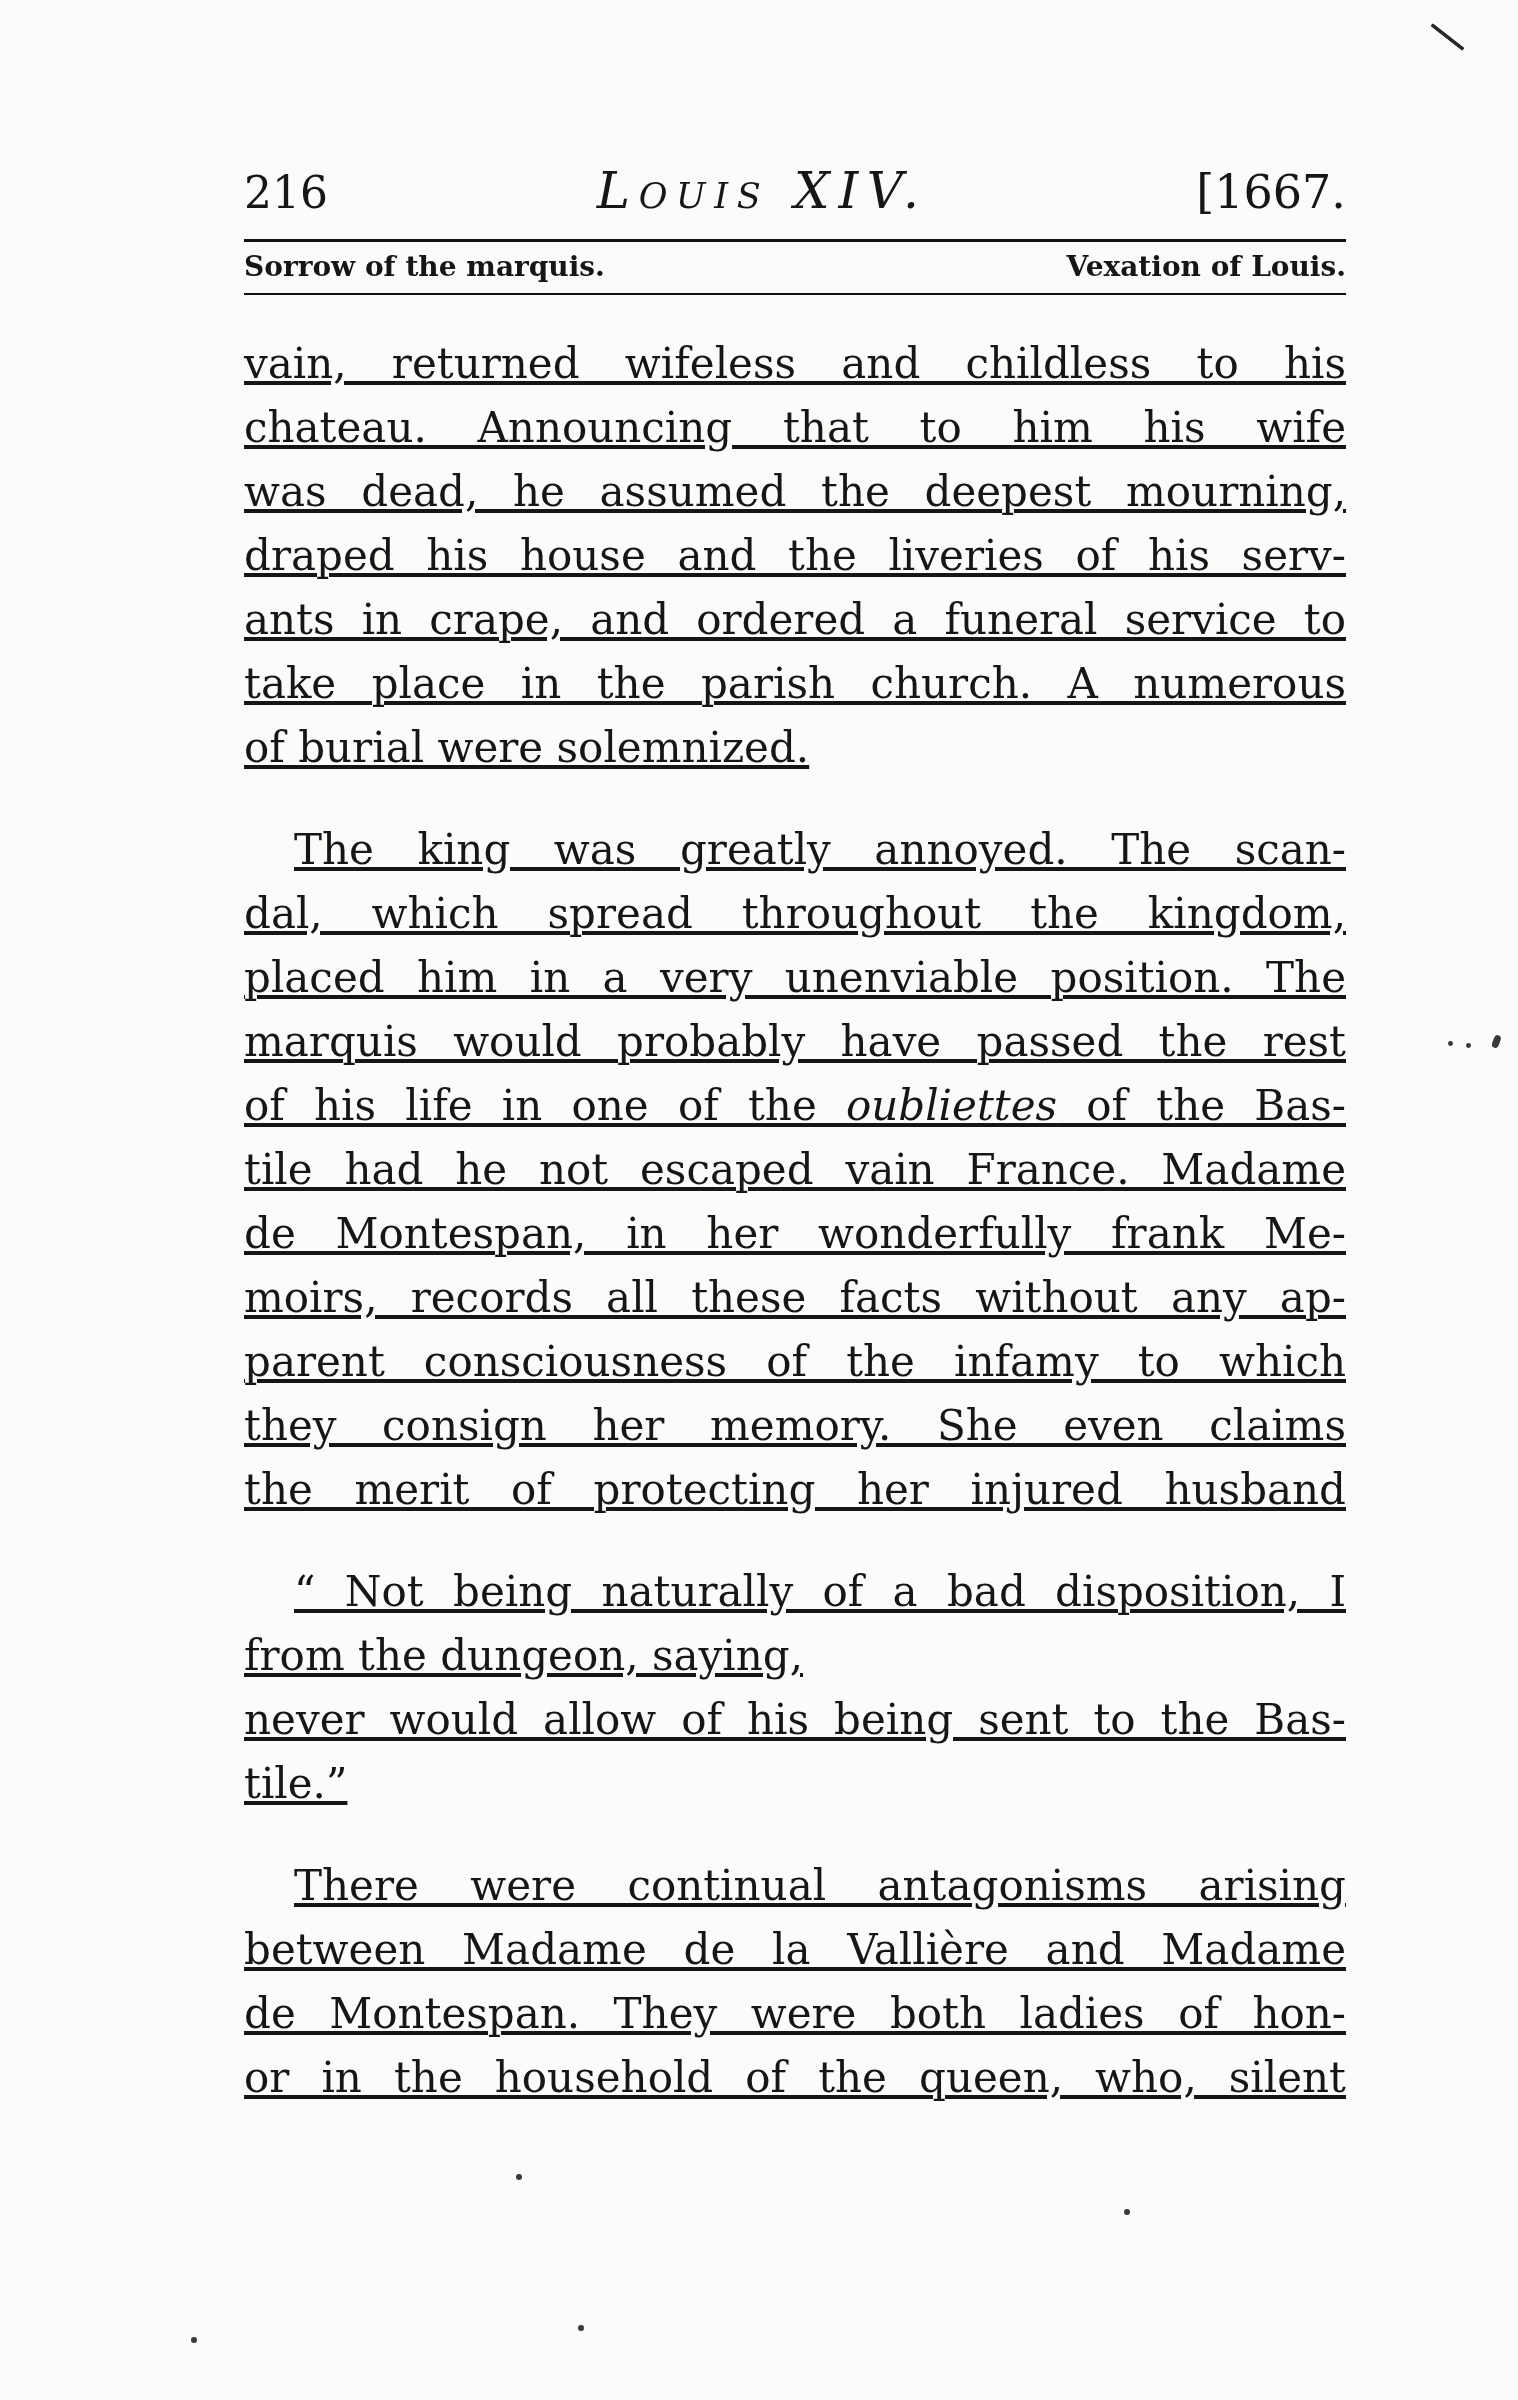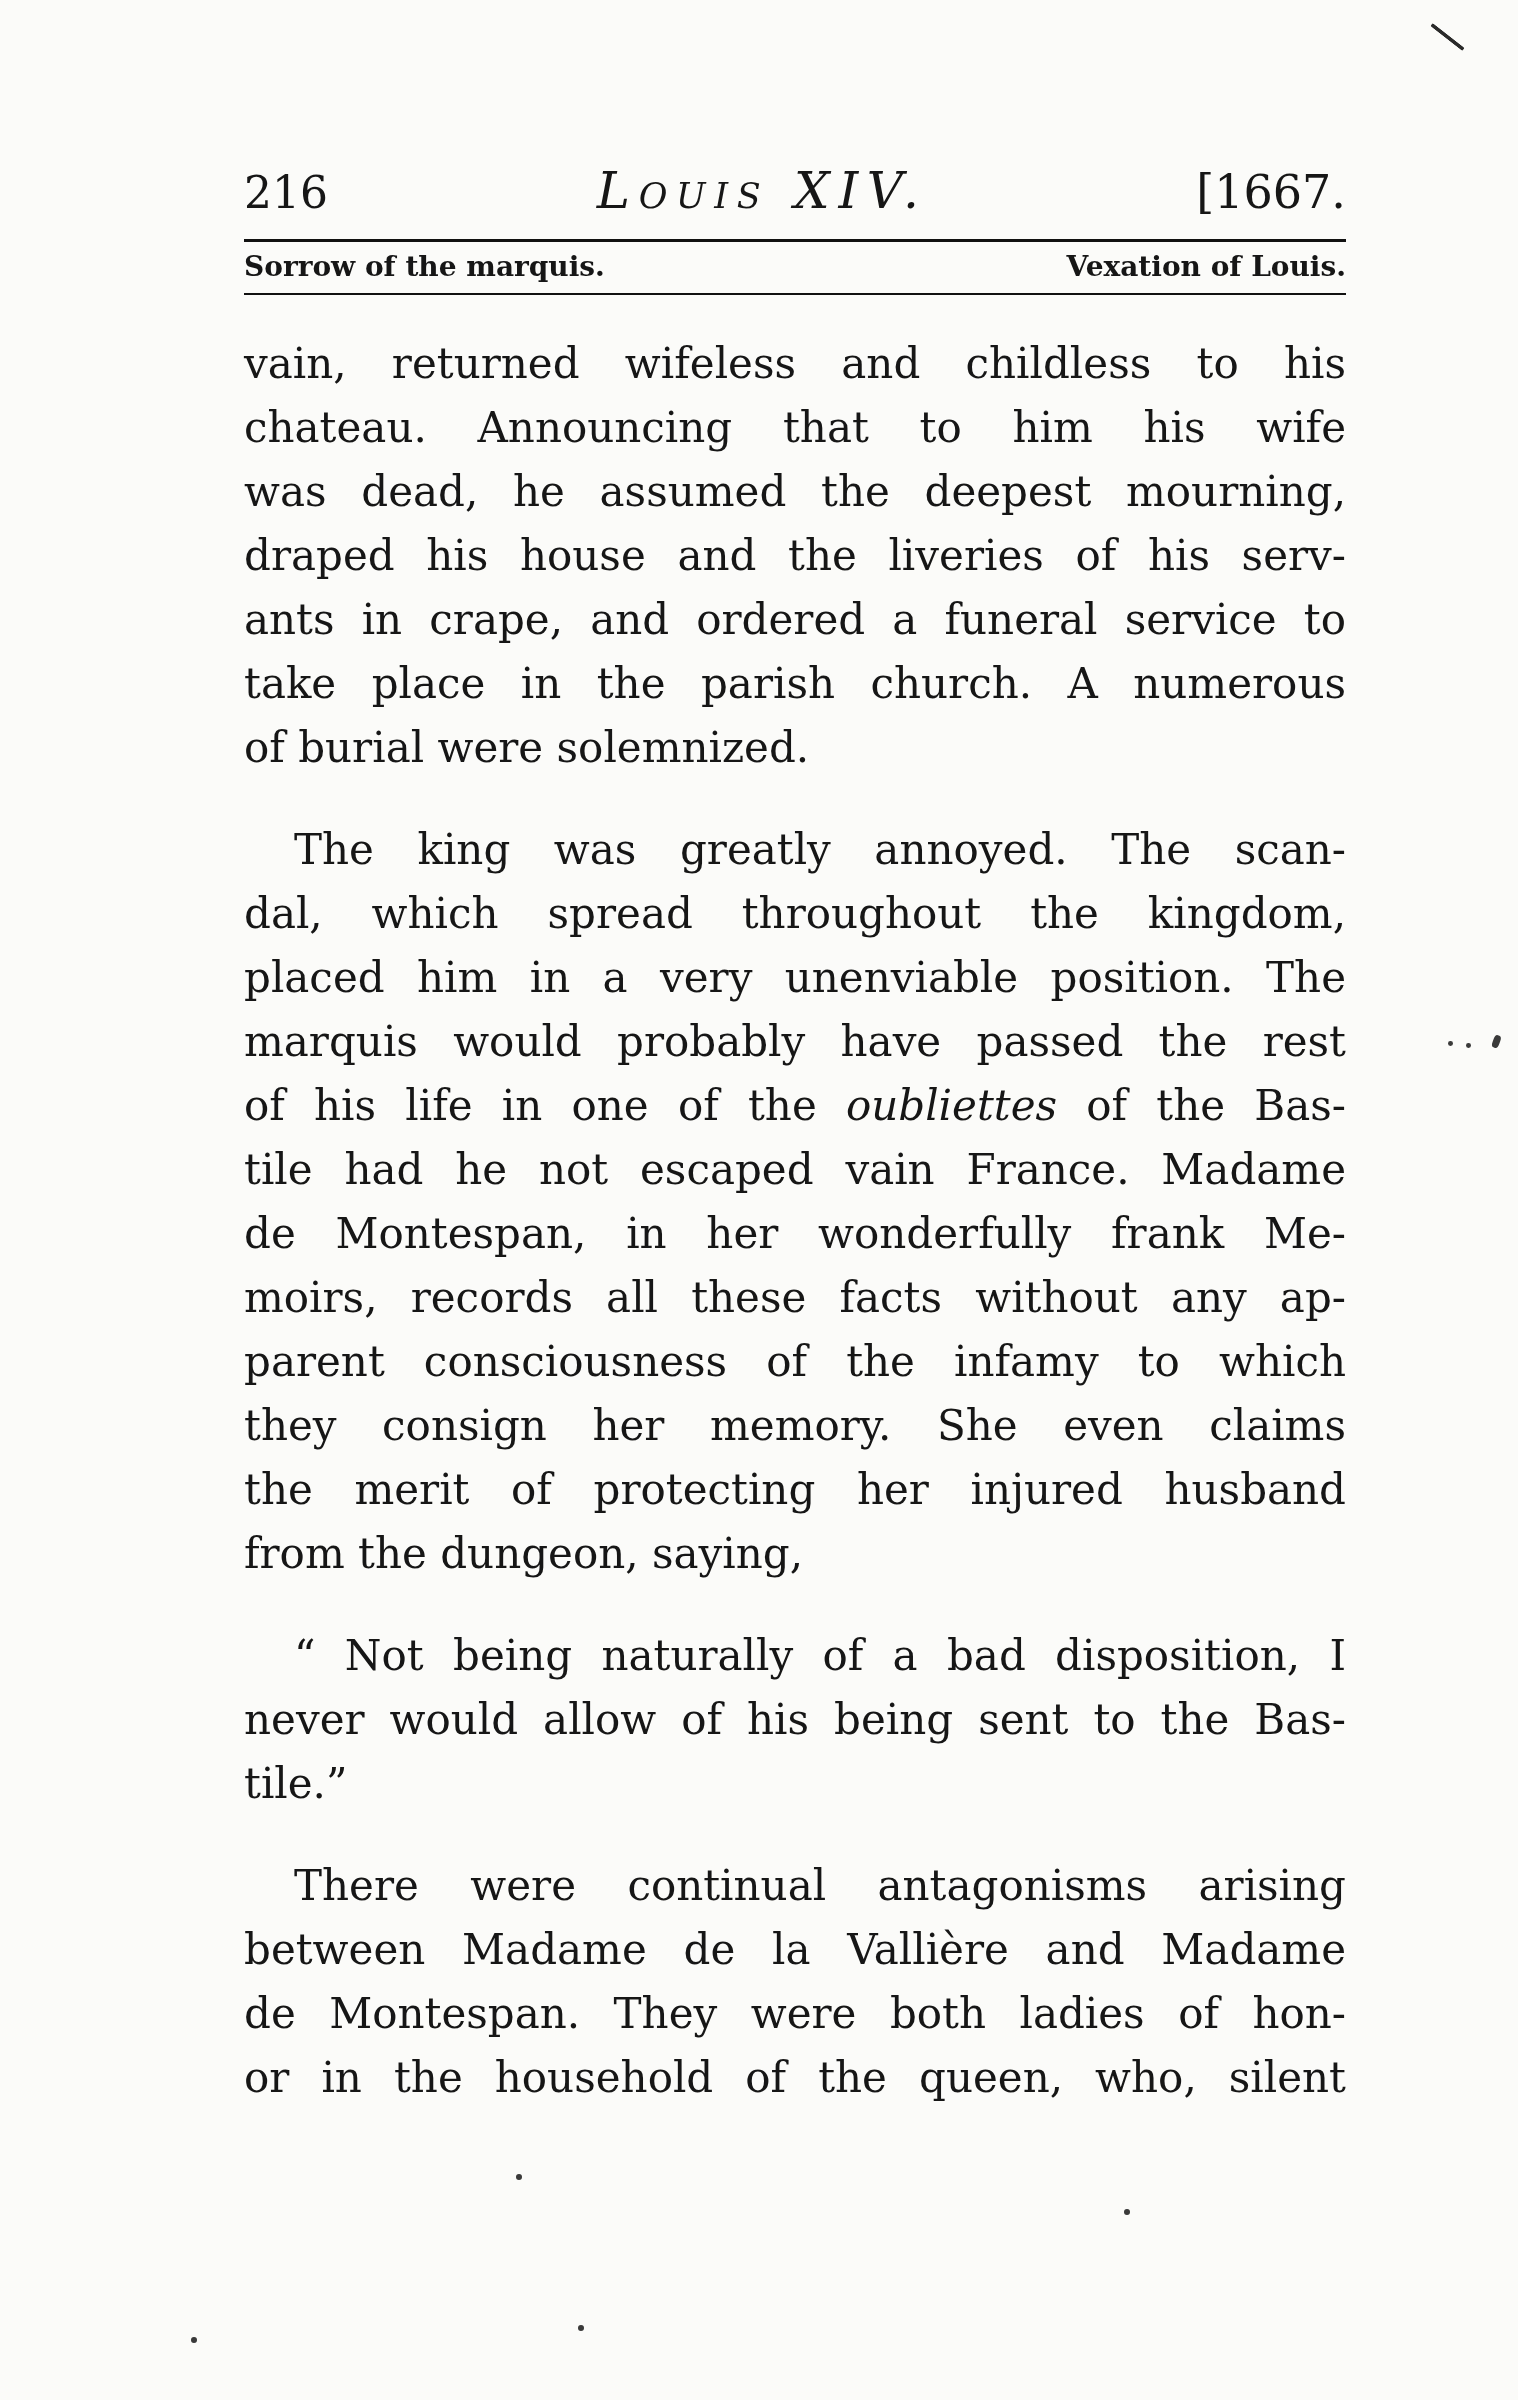--- a/index.html
+++ b/index.html
@@ -57,20 +57,21 @@
     height: 0;
   }
   .body-text {
     margin-top: 37px;
     font-size: 42px;
     line-height: 64px;
   }
   .line {
     text-align: justify;
     text-align-last: justify;
+    text-decoration: underline;
   }
   .line.last {
     text-align-last: left;
   }
   .line.indent {
     text-indent: 50px;
     margin-top: 38px;
   }
   .line i {
     font-style: italic;
@@ -140,22 +141,22 @@
       <div class="line">dal, which spread throughout the kingdom,</div>
       <div class="line">placed him in a very unenviable position.  The</div>
       <div class="line">marquis would probably have passed the rest</div>
       <div class="line">of his life in one of the <i>oubliettes</i> of the Bas-</div>
       <div class="line">tile had he not escaped vain France.  Madame</div>
       <div class="line">de Montespan, in her wonderfully frank Me-</div>
       <div class="line">moirs, records all these facts without any ap-</div>
       <div class="line">parent consciousness of the infamy to which</div>
       <div class="line">they consign her memory.  She even claims</div>
       <div class="line">the merit of protecting her injured husband</div>
+      <div class="line indent">“ Not being naturally of a bad disposition, I</div>
       <div class="line last">from the dungeon, saying,</div>
-      <div class="line indent">“ Not being naturally of a bad disposition, I</div>
       <div class="line">never would allow of his being sent to the Bas-</div>
       <div class="line last">tile.”</div>
       <div class="line indent">There were continual antagonisms arising</div>
       <div class="line">between Madame de la Vallière and Madame</div>
       <div class="line">de Montespan.   They were both ladies of hon-</div>
       <div class="line">or in the household of the queen, who, silent</div>
     </main>
 
 </div>
 

